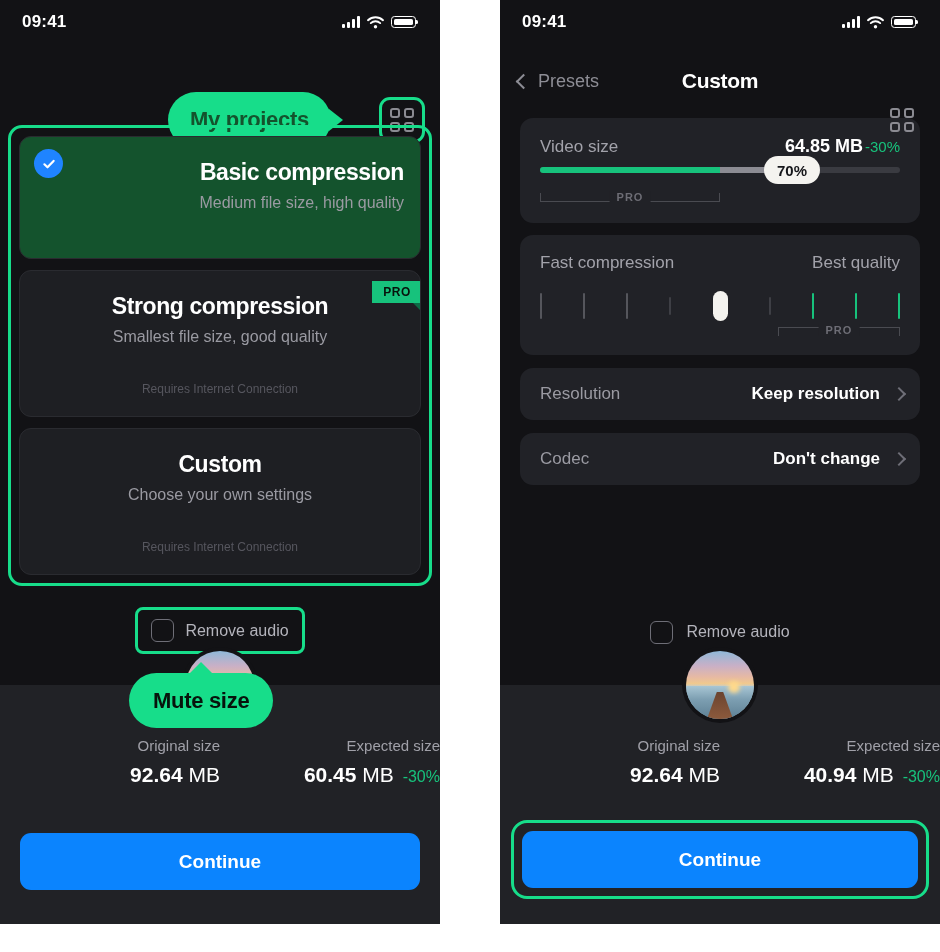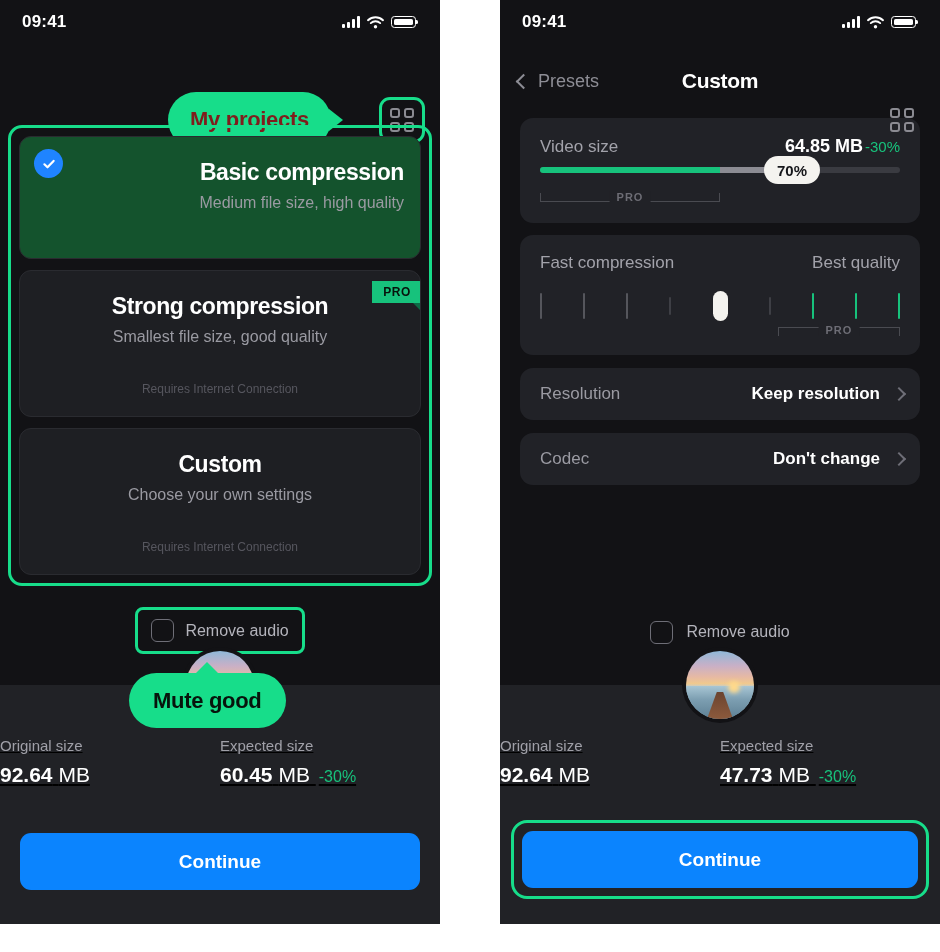--- a/index.html
+++ b/index.html
@@ -81,21 +81,21 @@
     height: 74px;
   }
   .callout-projects {
     position: absolute;
     left: 168px; top: 48px;
     height: 56px;
     padding: 8px 22px;
     display: flex; align-items: center;
     background: #17dd8a;
     border-radius: 28px;
-    color: #7f1d1d;
+    color: #14532d;
     font-size: 22px;
     font-weight: bold;
     letter-spacing: -.3px;
     white-space: nowrap;
   }
   .callout-projects::after {
     content: "";
     position: absolute;
     right: -12px; top: 50%;
     transform: translateY(-50%);
@@ -285,21 +285,21 @@
     background: linear-gradient(#6b4430, #8c5a3c);
     clip-path: polygon(38% 0, 62% 0, 100% 100%, 0 100%);
   }
 
   .sizes {
     position: absolute;
     left: 0; top: 52px;
     width: 440px;
     display: flex;
   }
-  .size-col { flex: 1; text-align: left; text-decoration: underline; }
+  .size-col { flex: 1; text-align: right; }
   .size-label { color: #a0a0a8; font-size: 15px; }
   .size-value {
     margin-top: 9px;
     color: #ffffff;
     font-size: 21px;
     white-space: nowrap;
   }
   .size-value b { font-weight: bold; }
   .size-value .unit { font-weight: normal; }
   .size-value .delta { color: #17c27c; font-size: 16px; margin-left: 3px; }
@@ -582,21 +582,21 @@
         <div class="preset-note">Requires Internet Connection</div>
       </div>
 
     </div>
 
     <div class="audio-row-hl">
       <span class="chk"></span>
       <span class="audio-label">Remove audio</span>
     </div>
 
-    <div class="callout-mute">Mute good</div>
+    <div class="callout-mute">Mute size</div>
 
     <div class="bottom-bar">
       <div class="thumb">
         <div class="thumb-img">
           <div class="water"></div>
           <div class="sun"></div>
           <div class="pier"></div>
         </div>
       </div>
 
@@ -739,21 +739,21 @@
         <div class="size-col">
           <div class="size-label">Original size</div>
           <div class="size-value">
             <b>92.64</b>
             <span class="unit">MB</span>
           </div>
         </div>
         <div class="size-col">
           <div class="size-label">Expected size</div>
           <div class="size-value">
-            <b>47.73</b>
+            <b>40.94</b>
             <span class="unit">MB</span>
             <span class="delta">-30%</span>
           </div>
         </div>
       </div>
 
       <div class="continue-wrap hl">
         <div class="continue-btn">Continue</div>
       </div>
     </div>

